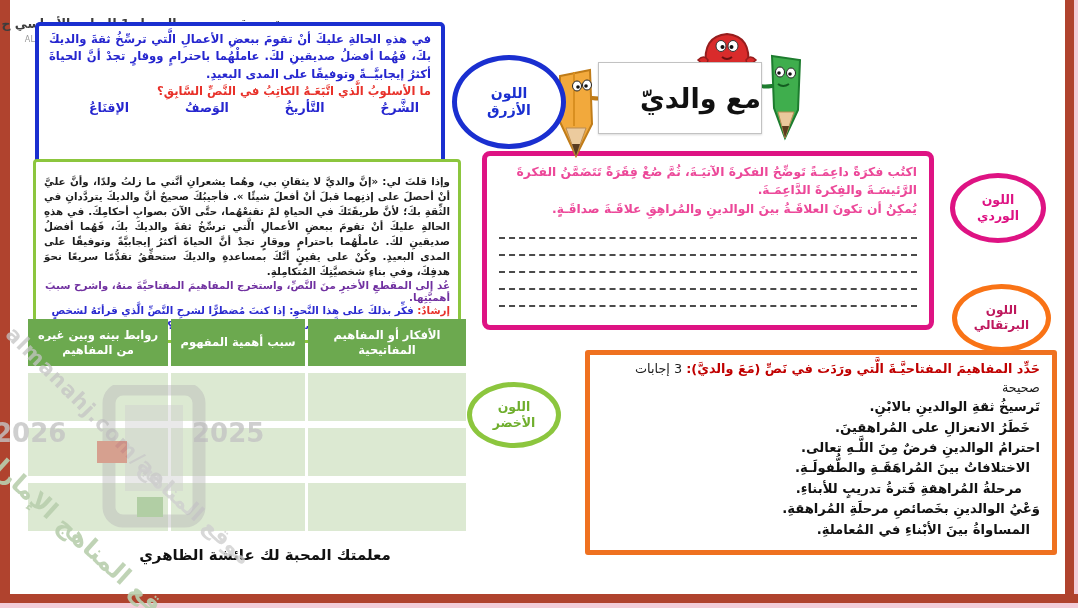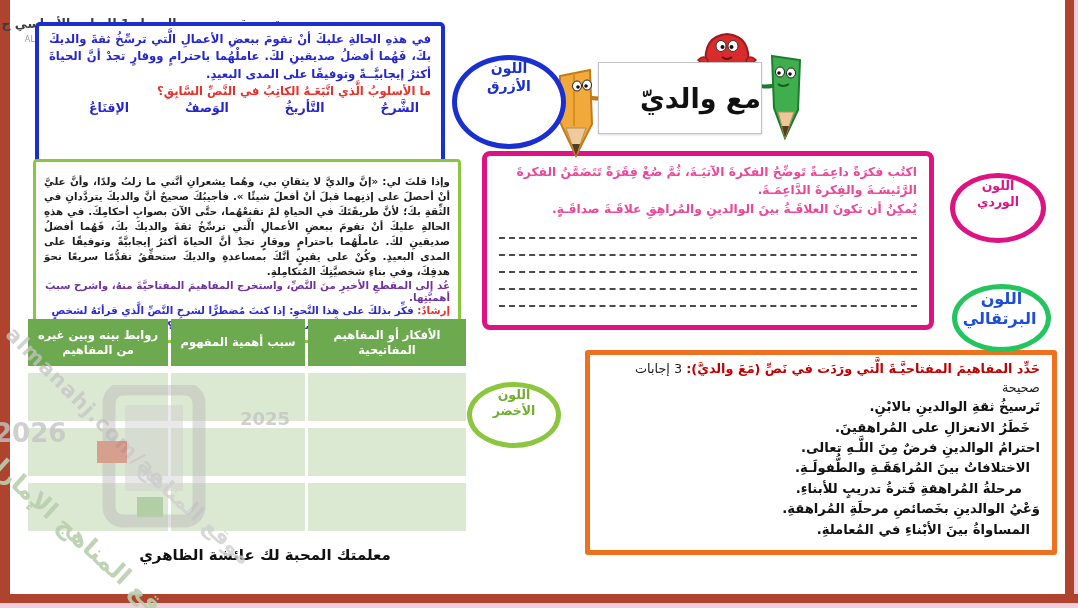--- a/index.html
+++ b/index.html
@@ -56,45 +56,45 @@
 
   .orange-box { left:585px; top:350px; width:472px; height:205px; border:5px solid #ef7120;
                 border-radius:3px; padding:5px 12px; }
   .orange-box .q { font-size:12.8px; line-height:1.45; text-align:right; }
   .orange-box .q .red { color:#c00000; font-weight:bold; }
   .orange-box .q .note { color:#1c1c1c; }
   .orange-box .item { color:#111; font-weight:bold; font-size:13.2px; line-height:1.55; text-align:right; }
   .ind1 { padding-right:10px; } .ind2 { padding-right:18px; }
 
   
-  .ellipse { position:absolute; border-radius:50%; background:#fff; display:flex; align-items:flex-start;
+  .ellipse { position:absolute; border-radius:50%; background:#fff; display:flex; align-items:center;
              justify-content:center; text-align:center; font-weight:bold; z-index:4; line-height:1.25; }
   .el-blue   { left:452px; top:55px;  width:114px; height:94px; border:5px solid #1a2fd0; color:#1a2fd0; font-size:14px; }
   .el-pink   { left:950px; top:173px; width:96px;  height:70px; border:5px solid #de1383; color:#de1383; font-size:12.5px; }
-  .el-orange { left:952px; top:284px; width:99px;  height:68px; border:5px solid #22c55e; color:#1d4ed8; font-size:16px; }
+  .el-orange { left:952px; top:284px; width:99px;  height:68px; border:5px solid #f97316; color:#be185d; font-size:12px; }
   .el-green  { left:467px; top:382px; width:94px;  height:66px; border:5px solid #8cc63e; color:#6fae2d; font-size:12.5px; }
   .ellipse span { display:block; width:70px; }
 
   
   .ctable { position:absolute; left:28px; top:319px; width:438px; direction:rtl; }
   .ctable .hrow { display:flex; gap:3px; }
   .ctable .hcell { background:#6ca94f; color:#fff; font-weight:bold; font-size:11.5px; text-align:center;
                    display:flex; align-items:center; justify-content:center; height:47px; line-height:1.3; padding:2px 6px; }
   .ctable .brow { display:flex; gap:3px; margin-top:7px; }
   .ctable .bcell { background:#dce9d2; height:48px; }
   .c1 { width:158px; } .c2 { width:134px; } .c3 { width:140px; }
 
   .footer-line { position:absolute; left:100px; top:546px; width:330px; text-align:center;
                  font-weight:bold; font-size:15px; color:#111; }
 
   
   .wm { position:absolute; color:#c4c4c4; font-weight:bold; z-index:1; }
   .wm-url  { left:18px; top:322px; font-size:21px; transform:rotate(45deg); transform-origin:left top; letter-spacing:1px; opacity:.75; }
   .wm-2026 { left:-6px; top:418px; font-size:26px; opacity:.8; }
-  .wm-2025 { left:192px; top:408px; font-size:18px; opacity:.8;margin-left:48px; }
+  .wm-2025 { left:192px; top:418px; font-size:26px; opacity:.8; }
   .wm-ar1  { left:-18px; top:430px; font-size:25px; color:#b9cfae; transform:rotate(42deg); transform-origin:left top; opacity:.9; }
   .wm-ar2  { left:150px; top:455px; font-size:22px; color:#cfcfcf; transform:rotate(42deg); transform-origin:left top; opacity:.8; }
   .wm-logo { left:95px; top:385px; opacity:.45; }
 </style>
 </head>
 <body>
 
 <div class="page">
 
   <div class="stripe stripe-left"></div>

